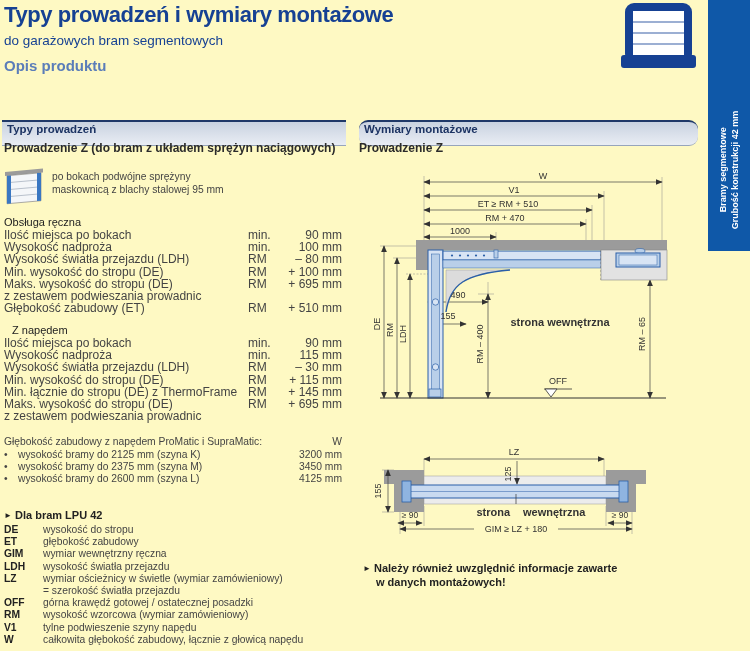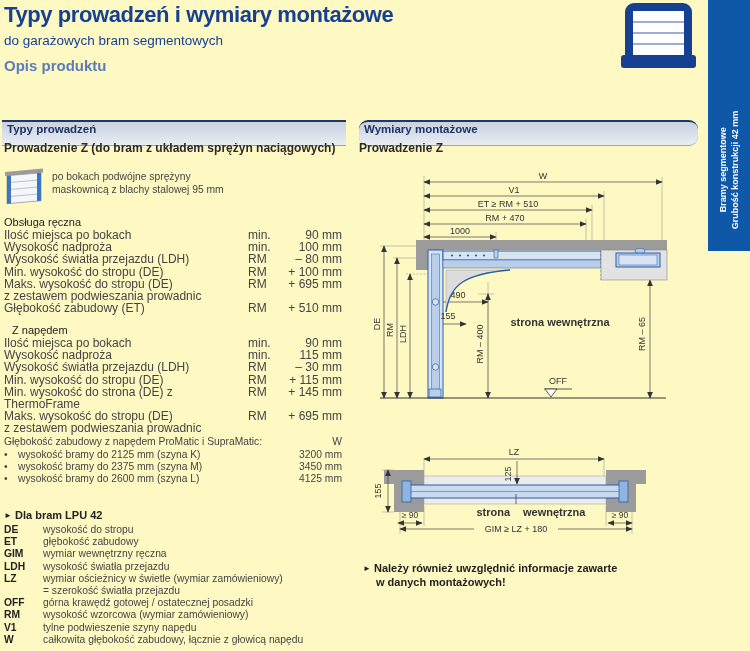--- a/index.html
+++ b/index.html
@@ -159,21 +159,21 @@
         <span class="val">– 30 mm</span>
       </div>
 
       <div class="dimrow">
         <span class="lbl">Min. wysokość do stropu (DE)</span>
         <span class="ref">RM</span>
         <span class="val">+ 115 mm</span>
       </div>
 
       <div class="dimrow">
-        <span class="lbl">Min. wysokość do strona (DE) z ThermoFrame</span>
+        <span class="lbl">Min. łącznie do stropu (DE) z ThermoFrame</span>
         <span class="ref">RM</span>
         <span class="val">+ 145 mm</span>
       </div>
 
       <div class="dimrow">
         <span class="lbl">Maks. wysokość do stropu (DE)</span>
         <span class="ref">RM</span>
         <span class="val">+ 695 mm</span>
       </div>
 

